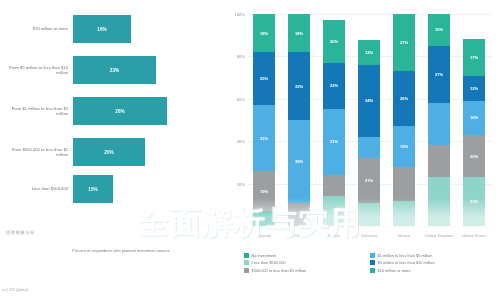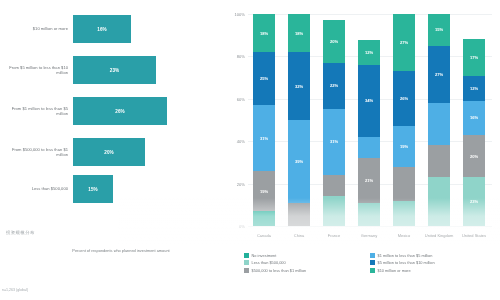--- a/index.html
+++ b/index.html
@@ -264,14 +264,17 @@
         <span class="rc-leg-text">$500,000 to less than $1 million</span>
       </div>
       <div class="rc-leg-item">
         <span class="rc-swatch" style="background:#2ab59a"></span>
         <span class="rc-leg-text">$10 million or more</span>
       </div>
     </div>
   </div>
 
   <div class="ov-white"></div>
+  <div id="overlay-title">
+    <span>全面解析与实用</span>
+  </div>
 
 </div>
 
 </body></html>

